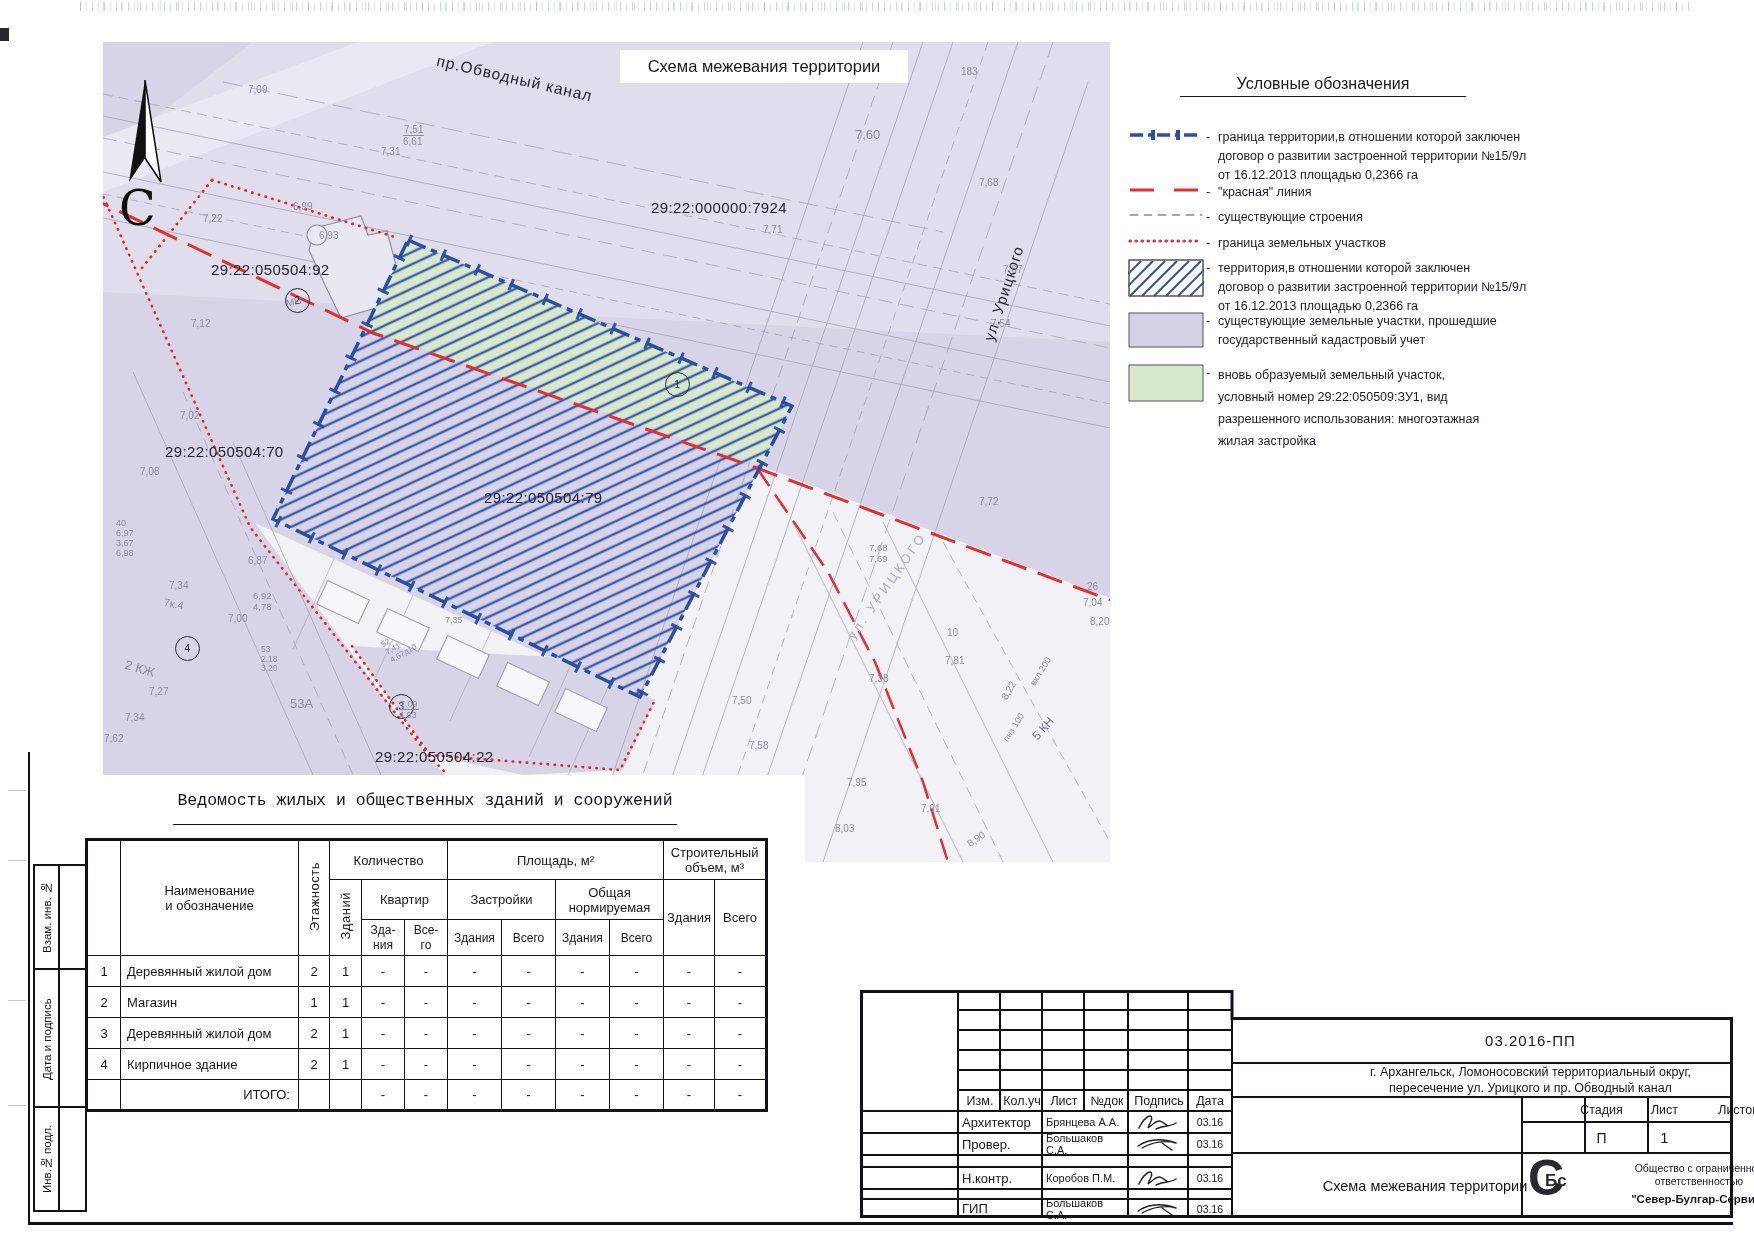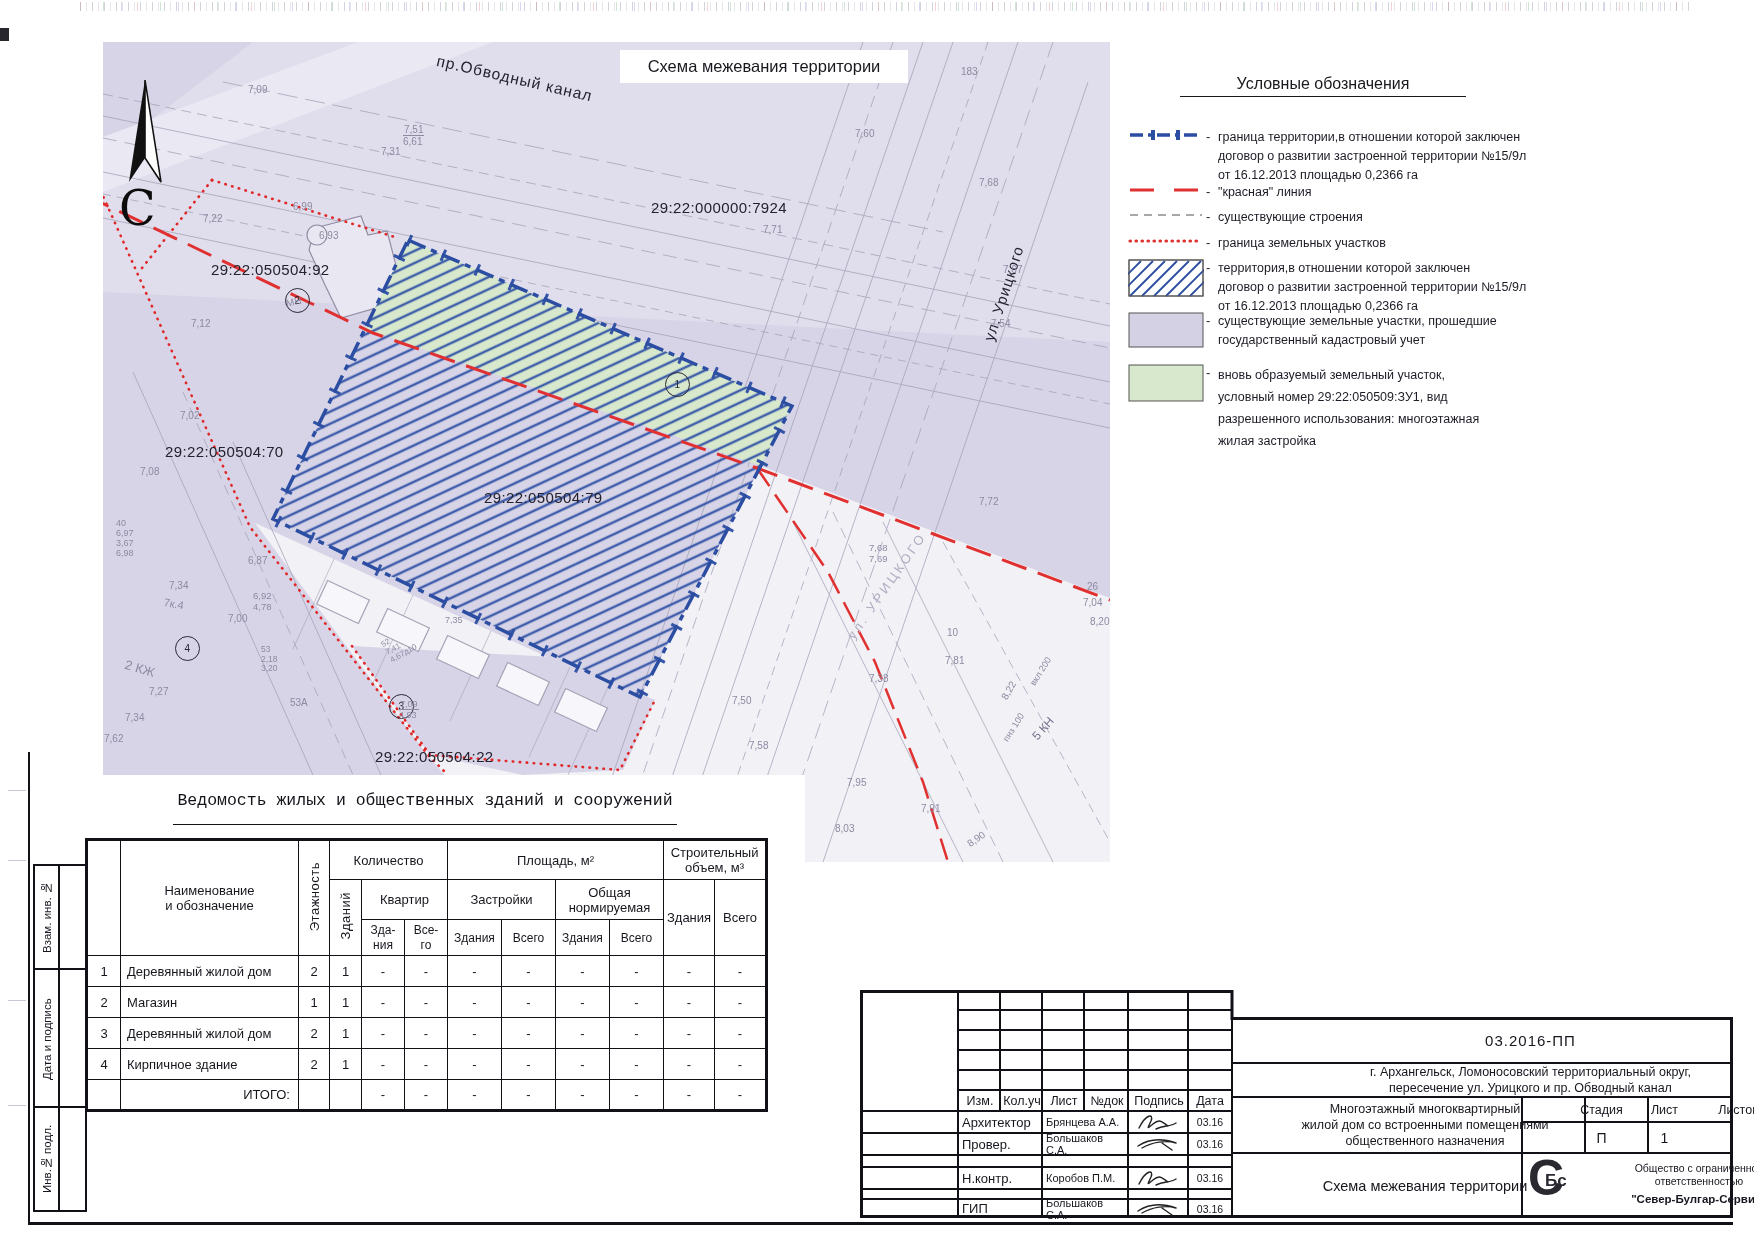--- a/index.html
+++ b/index.html
@@ -167,21 +167,21 @@
         <div class="ml d" style="left: 878px; top: 296px; font-size: 15px; transform: rotate(-72deg); letter-spacing: 1px;">ул. Урицкого</div>
         <div class="ml d circ" style="left: 562px; top: 330px; font-size: 10px;">1</div>
         <div class="ml d circ" style="left: 182px; top: 246px; font-size: 10px;">2</div>
         <div class="ml d circ" style="left: 286px; top: 652px; font-size: 10px;">3</div>
         <div class="ml d circ" style="left: 72px; top: 594px; font-size: 10px;">4</div>
         <div class="ml g" style="left: 145px; top: 42px; font-size: 10px;">7,09</div>
         <div class="ml g" style="left: 300px; top: 46px; font-size: 10px;"><div class="fr">7,51</div><div>6,61</div></div>
         <div class="ml g" style="left: 278px; top: 104px; font-size: 10px;">7,31</div>
         <div class="ml g" style="left: 740px; top: 8px; font-size: 10px;">Мп</div>
         <div class="ml g" style="left: 858px; top: 24px; font-size: 10px;">183</div>
-        <div class="ml g" style="left: 752px; top: 86px; font-size: 10px;">7,60</div>
+        <div class="ml g" style="left: 752px; top: 86px; font-size: 13px;">7,60</div>
         <div class="ml g" style="left: 876px; top: 135px; font-size: 10px;">7,68</div>
         <div class="ml g" style="left: 660px; top: 182px; font-size: 10px; text-align: center;">7,71</div>
         <div class="ml g" style="left: 900px; top: 222px; font-size: 10px;">7,67</div>
         <div class="ml g" style="left: 888px; top: 276px; font-size: 10px;">7,54</div>
         <div class="ml g" style="left: 190px; top: 159px; font-size: 10px;">6,99</div>
         <div class="ml g" style="left: 216px; top: 188px; font-size: 10px;">6,93</div>
         <div class="ml g" style="left: 100px; top: 171px; font-size: 10px;">7,22</div>
         <div class="ml g" style="left: 88px; top: 276px; font-size: 10px;">7,12</div>
         <div class="ml g" style="left: 77px; top: 368px; font-size: 10px;">7,02</div>
         <div class="ml g" style="left: 37px; top: 424px; font-size: 10px;">7,08</div>
@@ -195,21 +195,21 @@
 4,78</div>
         <div class="ml g" style="left: 125px; top: 571px; font-size: 10px;">7,00</div>
         <div class="ml g" style="left: 62px; top: 554px; font-size: 11px; transform: rotate(10deg);">7к.4</div>
         <div class="ml g" style="left: 24px; top: 616px; font-size: 13px; transform: rotate(16deg);">2 КЖ</div>
         <div class="ml g" style="left: 46px; top: 644px; font-size: 10px;">7,27</div>
         <div class="ml g" style="left: 22px; top: 670px; font-size: 10px;">7,34</div>
         <div class="ml g" style="left: 1px; top: 691px; font-size: 10px;">7,62</div>
         <div class="ml g" style="left: 158px; top: 603px; font-size: 8.5px;">53
 2,18
 3,20</div>
-        <div class="ml g" style="left: 187px; top: 655px; font-size: 10px;">53А</div>
+        <div class="ml g" style="left: 187px; top: 655px; font-size: 13px;">53А</div>
         <div class="ml g" style="left: 296px; top: 621px; font-size: 9px;"><div class="fr">7,09</div><div>4,93</div></div>
         <div class="ml g" style="left: 277px; top: 600px; font-size: 8px; transform: rotate(-30deg);">52
 7,41
 4,67д10</div>
         <div class="ml g" style="left: 342px; top: 573px; font-size: 9px;">7,35</div>
         <div class="ml g" style="left: 629px; top: 653px; font-size: 10px;">7,50</div>
         <div class="ml g" style="left: 646px; top: 698px; font-size: 10px;">7,58</div>
         <div class="ml g" style="left: 766px; top: 501px; font-size: 9.5px;">7,68
 7,69</div>
         <div class="ml g" style="left: 876px; top: 454px; font-size: 10px;">7,72</div>
@@ -492,25 +492,20 @@
           <line x1="372" y1="163" x2="873" y2="163"></line>
         </g>
       </g>
     </svg>
 
     <div class="tb-txt" style="left:372px;top:28px;width:501px;height:45px;font-size:15px;letter-spacing:1px">03.2016-ПП</div>
     <div class="tb-txt" style="left:372px;top:73px;width:501px;height:34px;font-size:12.5px;line-height:16px;flex-direction:column">
       <div>г. Архангельск, Ломоносовский территориальный округ,</div>
       <div>пересечение ул. Урицкого и пр. Обводный канал</div>
     </div>
-    <div class="tb-txt" style="left:374px;top:107px;width:286px;height:56px;font-size:12.5px;line-height:16px;flex-direction:column">
-      <div>Многоэтажный многоквартирный</div>
-      <div>жилой дом со встроенными помещениями</div>
-      <div>общественного назначения</div>
-    </div>
     <div class="tb-txt" style="left:662px;top:107px;width:63px;height:25px;font-size:12.5px">Стадия</div>
     <div class="tb-txt" style="left:725px;top:107px;width:63px;height:25px;font-size:12.5px">Лист</div>
     <div class="tb-txt" style="left:788px;top:107px;width:85px;height:25px;font-size:12.5px">Листов</div>
     <div class="tb-txt" style="left:662px;top:132px;width:63px;height:31px;font-size:14px">П</div>
     <div class="tb-txt" style="left:725px;top:132px;width:63px;height:31px;font-size:14px">1</div>
     <div class="tb-txt" style="left:788px;top:132px;width:85px;height:31px;font-size:14px"></div>
     <div class="tb-txt" style="left:374px;top:163px;width:286px;height:65px;font-size:14.5px">Схема межевания территории</div>
 
     <div id="logo">
       <span class="big">С</span>

